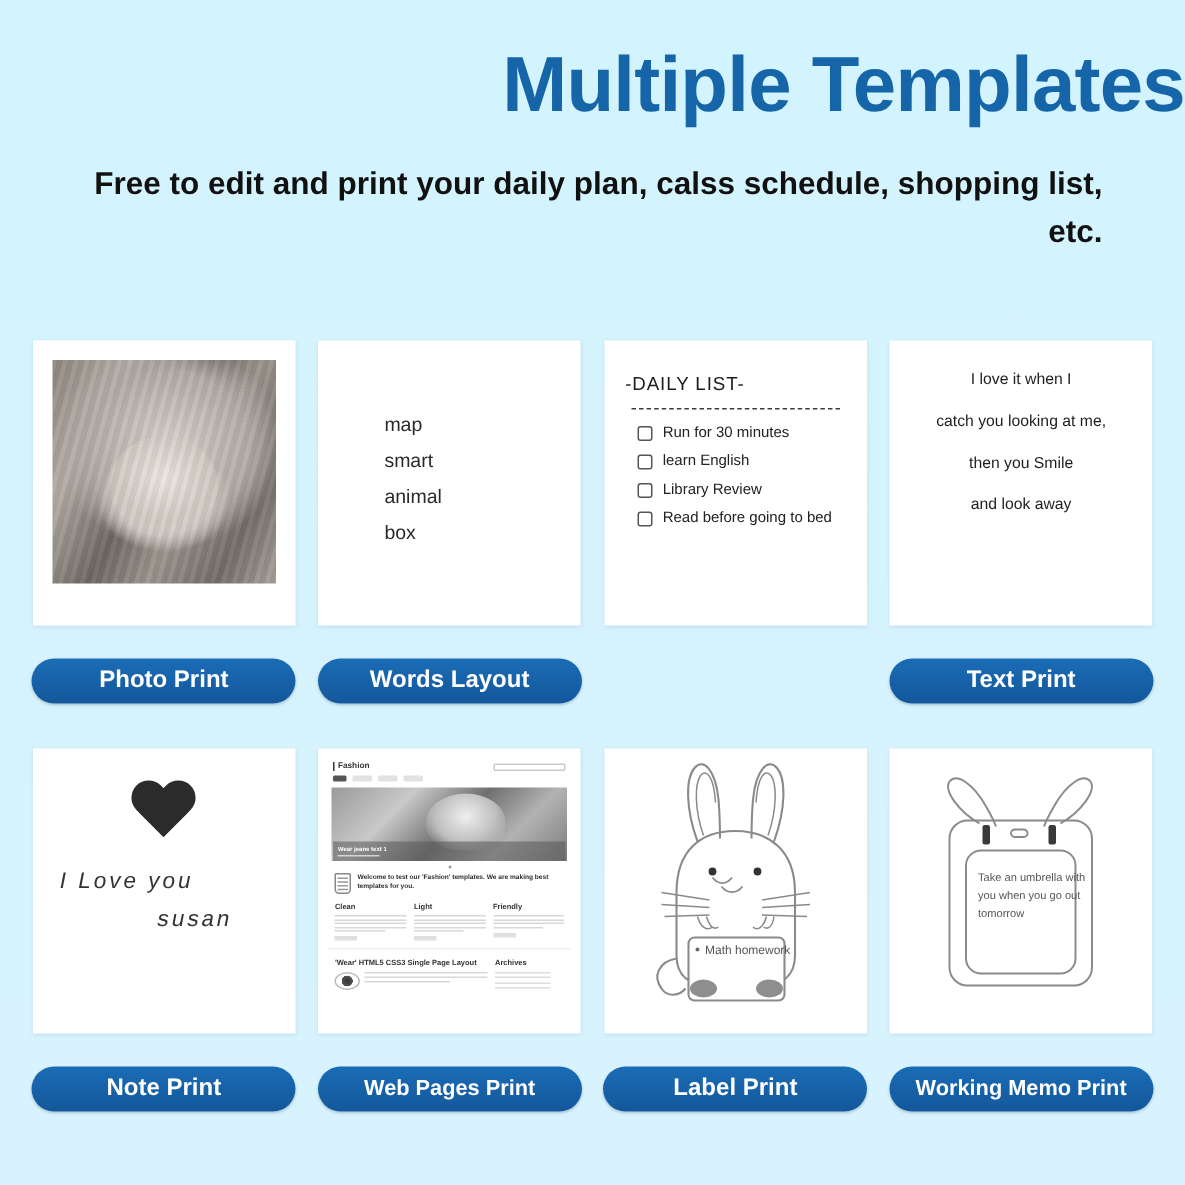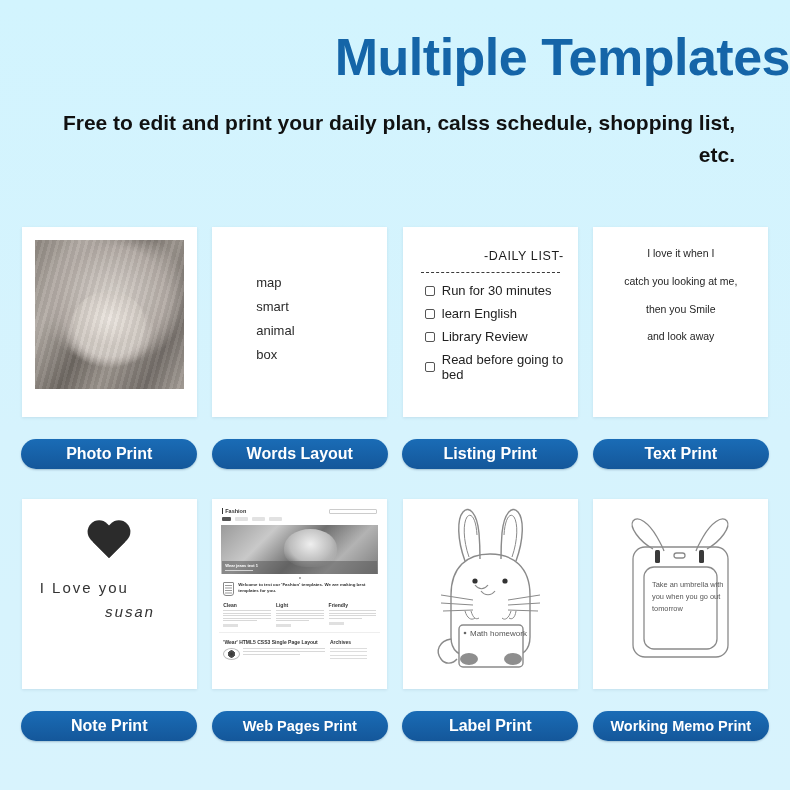--- a/index.html
+++ b/index.html
@@ -63,39 +63,39 @@
   .photo-img:after {
     content:""; position:absolute; left:0; top:0; right:0; bottom:0;
     background:repeating-linear-gradient(105deg, rgba(255,255,255,.05) 0 3px, rgba(0,0,0,.05) 3px 7px);
   }
 
   
   .words { padding:44px 0 0 44px; font-size:13px; color:#2a2a2a; line-height:1.85; }
 
   
   .listing { padding:22px 14px 0 14px; }
-  .listing h4 { text-align:right; font-size:12.5px; font-weight:normal; letter-spacing:.6px; color:#1c1c1c; }
+  .listing h4 { text-align:left; font-size:12.5px; font-weight:normal; letter-spacing:.6px; color:#1c1c1c; }
   .dashline { margin:9px 4px 10px 4px; border-top:1.5px dashed #3a3a3a; }
   .todo { display:flex; align-items:center; gap:7px; margin:0 0 8px 8px; }
   .chk { width:10px; height:10px; border:1px solid #555; border-radius:2px; flex:0 0 auto; }
-  .todo span { font-size:13px; color:#222; }
+  .todo span { font-size:10px; color:#222; }
 
   
   .textcard { padding:13px 13px 0 13px; text-align:center; font-size:10.5px; color:#1e1e1e; line-height:2.65; }
 
   
   .note { padding-top:22px; }
   .heart { width:46px; height:42px; margin:0 auto; position:relative; }
   .heart:before, .heart:after {
     content:""; position:absolute; top:0; width:23px; height:37px;
     background:#2b2b2b; border-radius:23px 23px 0 0;
   }
   .heart:before { left:23px; transform:rotate(-45deg); transform-origin:0 100%; }
   .heart:after  { left:0;    transform:rotate(45deg);  transform-origin:100% 100%; }
-  .note-l1 { margin-top:16px; padding-left:18px; font-size:15px; color:#333; letter-spacing:2px; }
+  .note-l1 { margin-top:16px; padding-left:18px; font-size:15px; font-style:italic; color:#333; letter-spacing:2px; }
   .note-l2 { margin-top:9px; text-align:center; padding-left:40px; font-size:15px; font-style:italic; color:#333; letter-spacing:1px;font-family:Liberation Mono, monospace; }
 
   
   .web { padding:7px 7px 0 7px; font-size:3px; color:#777; }
   .web-top { display:flex; align-items:center; justify-content:space-between; padding:2px 3px 3px 3px; }
   .web-logo { font-size:5.5px; font-weight:bold; color:#333; border-left:1.5px solid #333; padding-left:2px; }
   .web-search { width:48px; height:5px; border:.5px solid #ccc; border-radius:1px; }
   .web-nav { display:flex; gap:4px; padding:0 3px 3px 3px; align-items:center; }
   .web-nav i { display:block; height:4px; width:13px; background:#e2e2e2; border-radius:1px; }
   .web-nav i.on { background:#555; width:9px; }
@@ -189,21 +189,20 @@
           <div class="todo">
             <span class="chk"></span>
             <span>Library Review</span>
           </div>
           <div class="todo">
             <span class="chk"></span>
             <span>Read before going to bed</span>
           </div>
         </div>
       </div>
-      <div class="btn">Listing Print</div>
     </div>
 
     <div class="cell">
       <div class="card">
         <div class="textcard">
           <div>I love it when I</div>
           <div>catch you looking at me,</div>
           <div>then you Smile</div>
           <div>and look away</div>
         </div>

